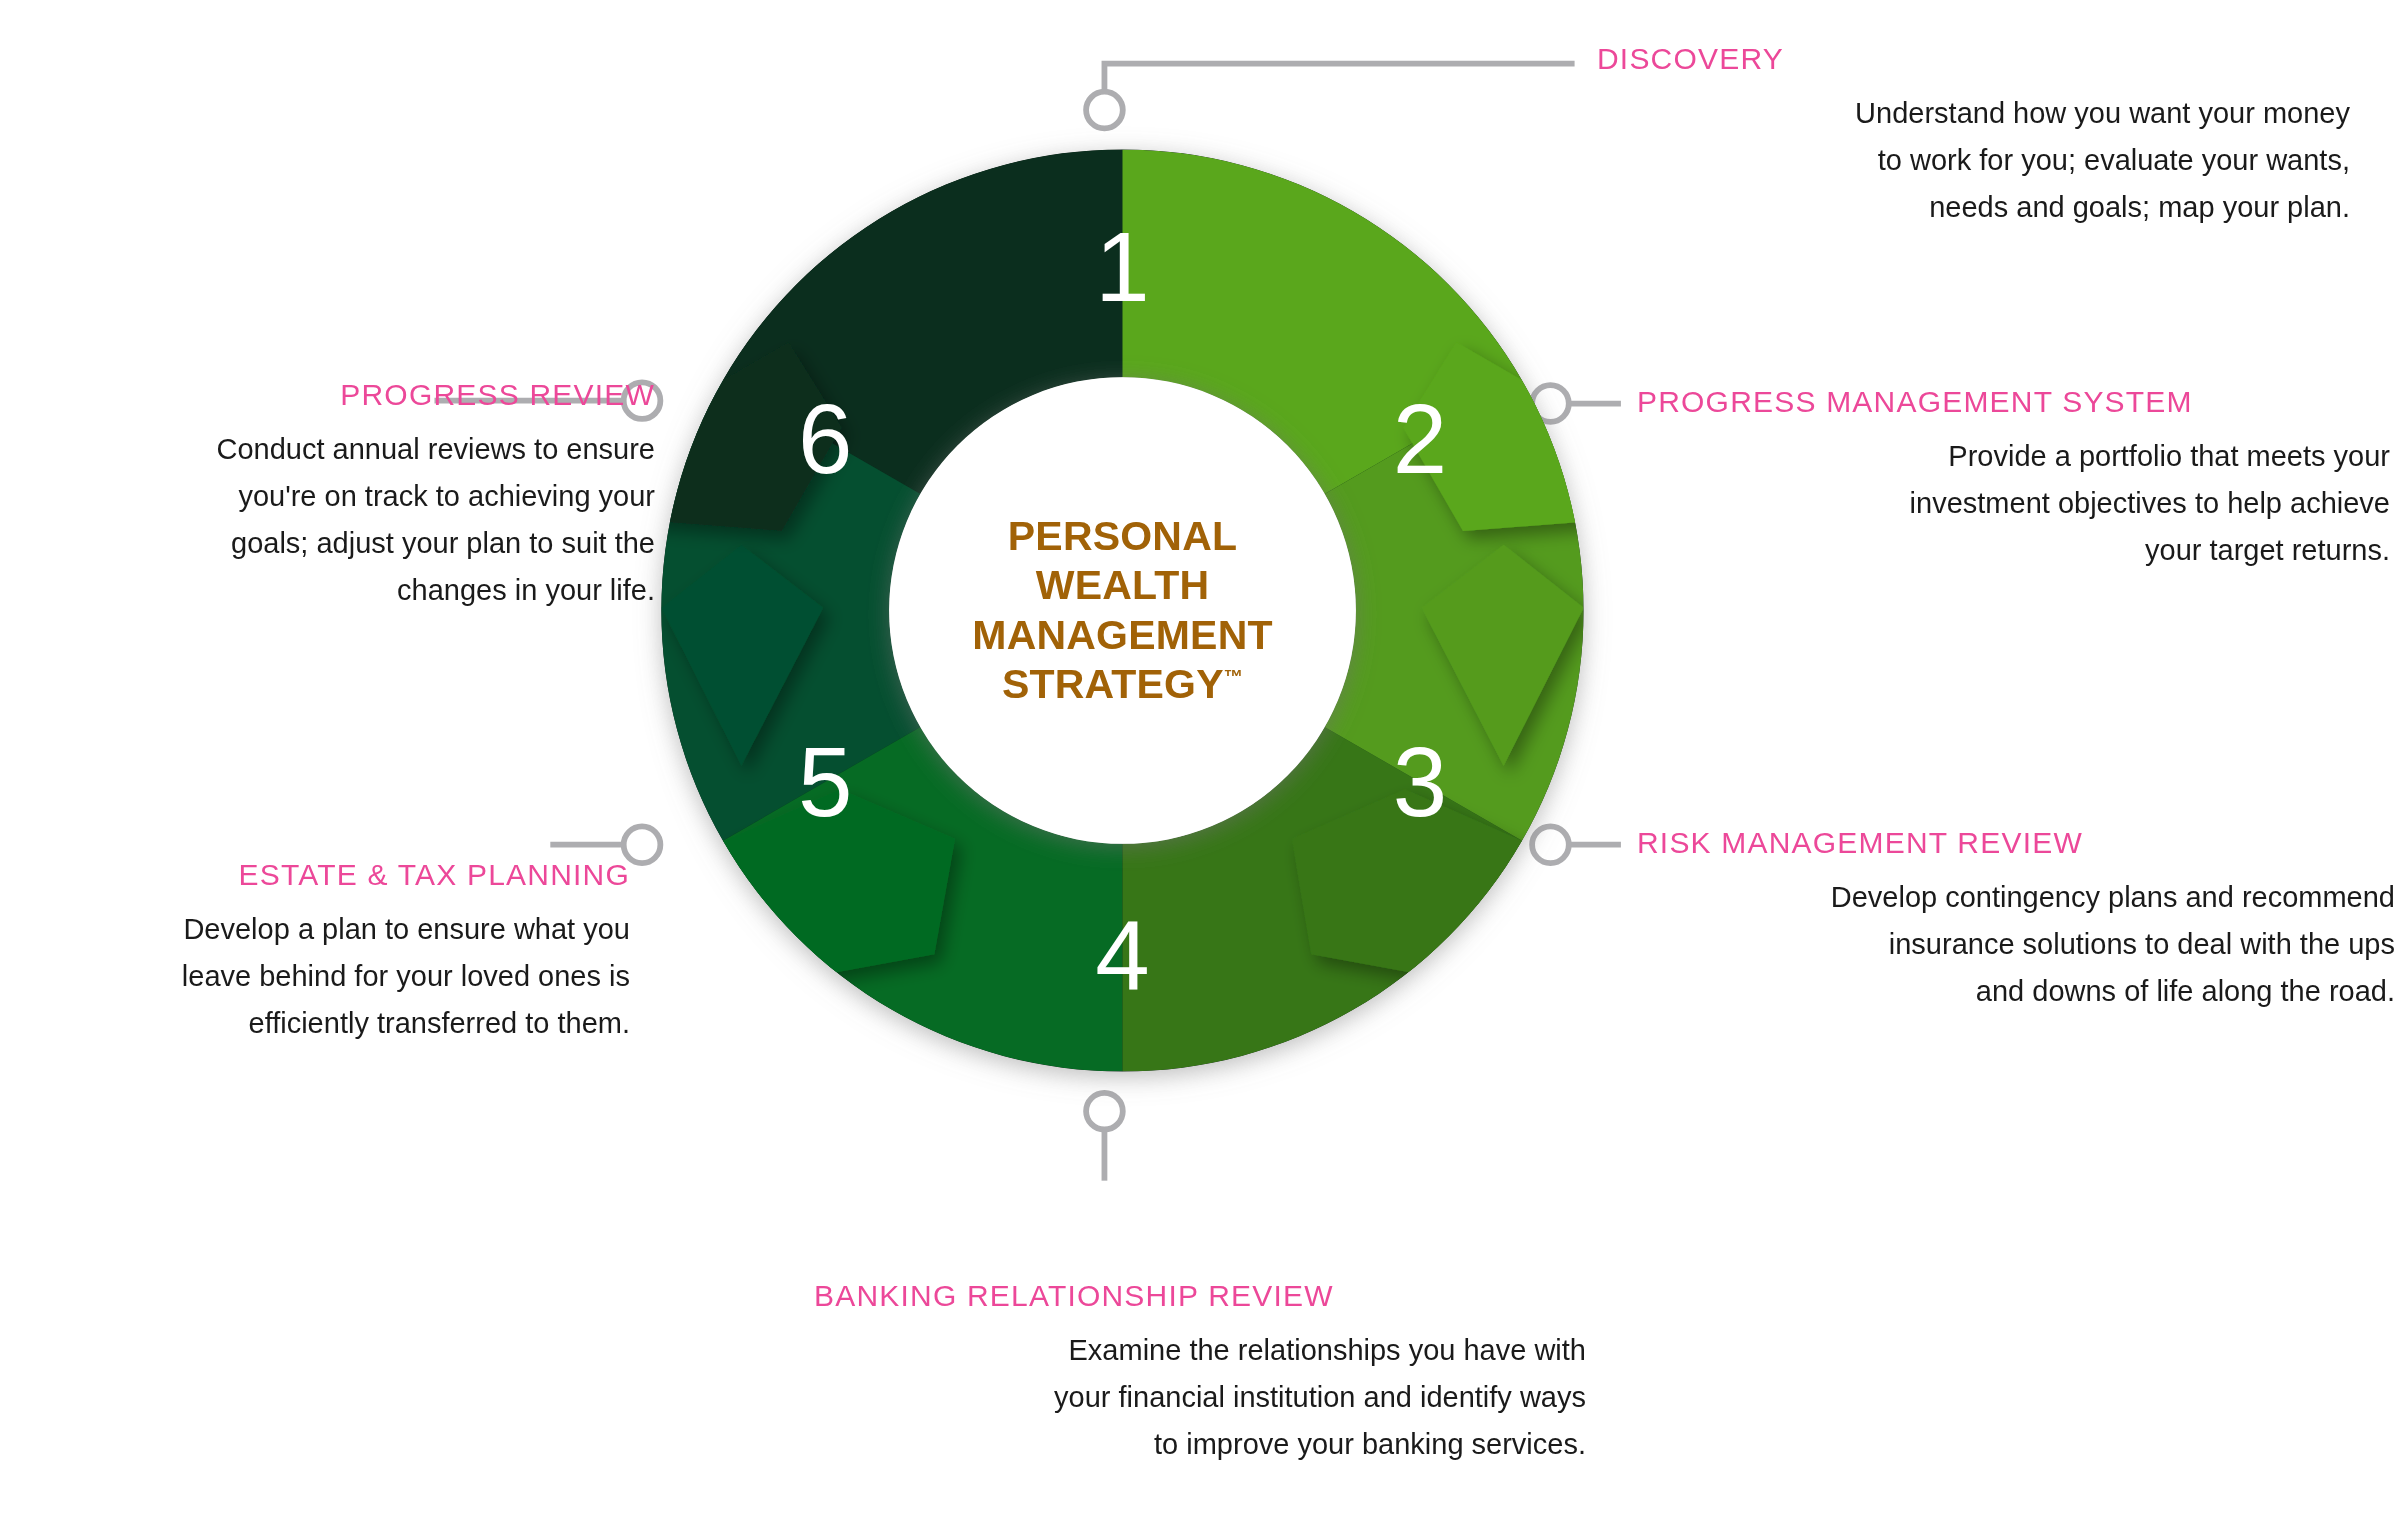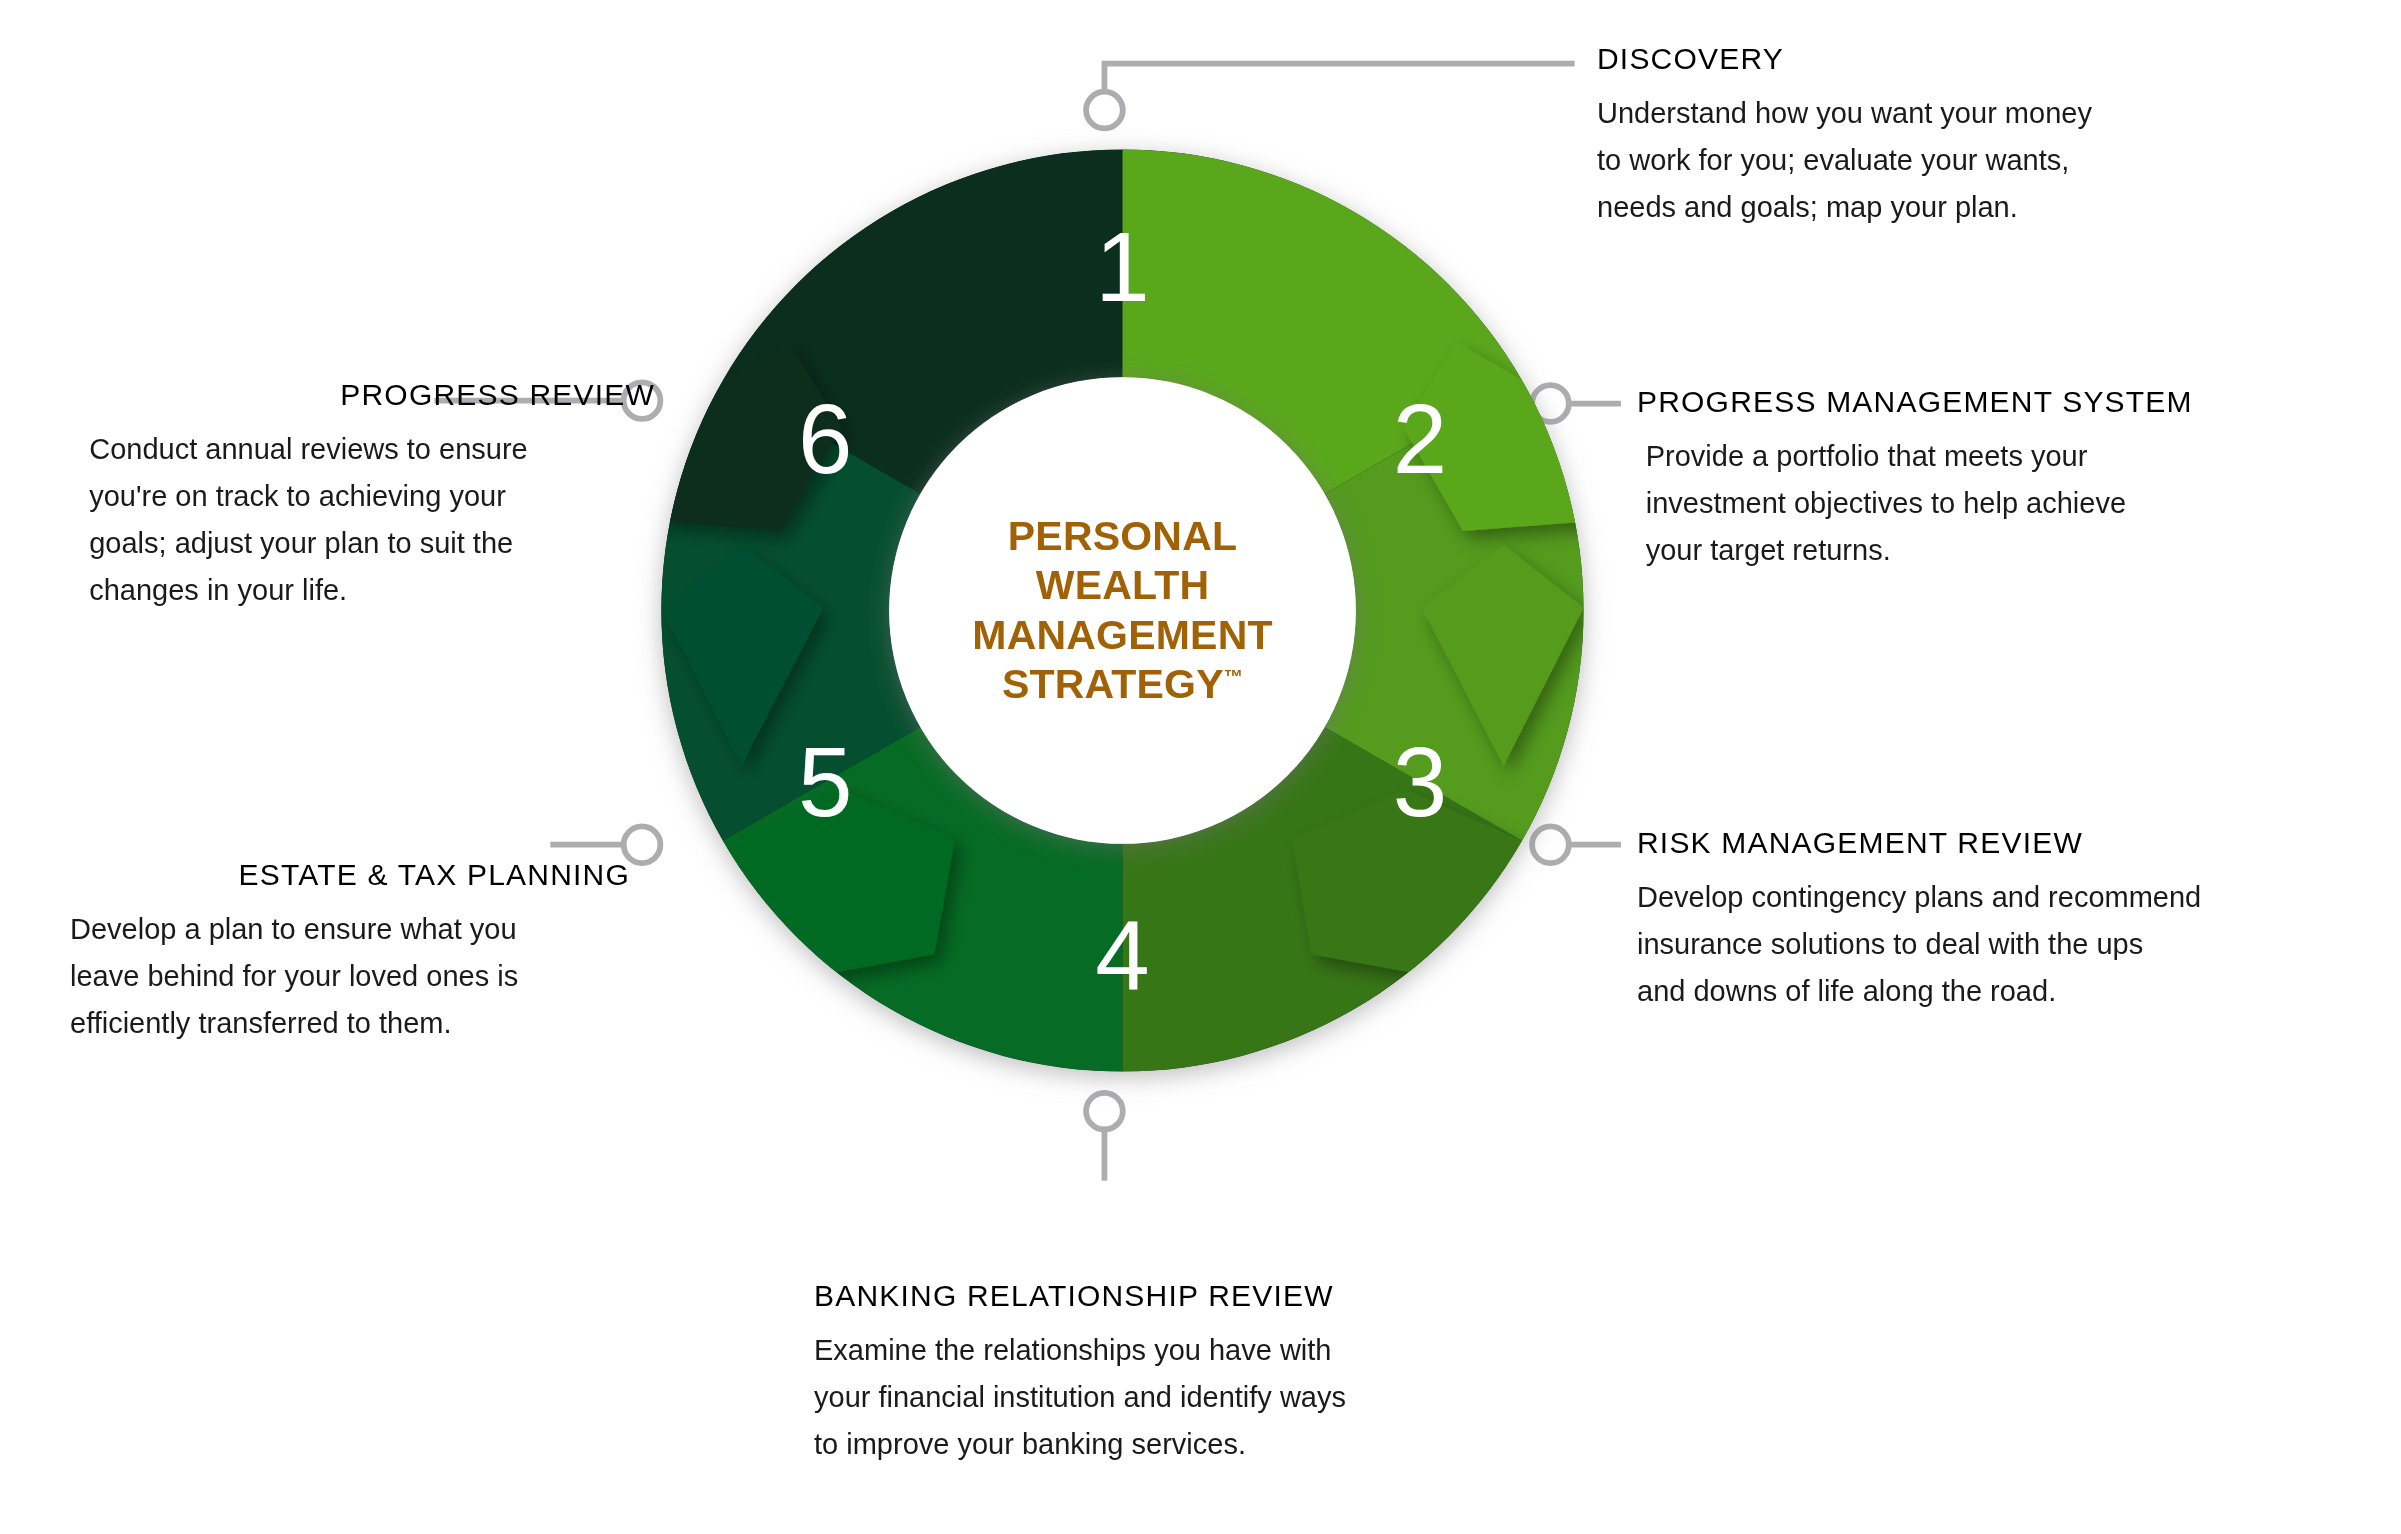--- a/index.html
+++ b/index.html
@@ -9,32 +9,32 @@
     -webkit-font-smoothing:antialiased;
   }
   .stage{position:absolute;inset:0;}
 
   
   .block{position:absolute;}
   .block .ttl{
     font-size:30px;
     font-weight:400;
     letter-spacing:1.2px;
-    color:#000000;
+    color:#ec4899;
     white-space:nowrap;
     line-height:1;
     font-stretch:condensed;
   }
   .block .body{
     font-size:29px;
     line-height:1.62;
     color:#1a1a1a;
     font-weight:400;
   }
-  .block .body div{white-space:nowrap;}
+  .block .body div{white-space:nowrap;text-align:right;}
   .block.right .ttl{text-align:left;}
   .block.left  .ttl{text-align:right;}
   .mt{margin-top:16.4px;}
 
   
   svg.conn{position:absolute;left:0;top:0;width:2401px;height:1534px;overflow:visible;pointer-events:none;}
 
   
   .donut{position:absolute;left:652px;top:140px;width:941px;height:941px;}
   .donut svg{width:100%;height:100%;display:block;overflow:visible;}

